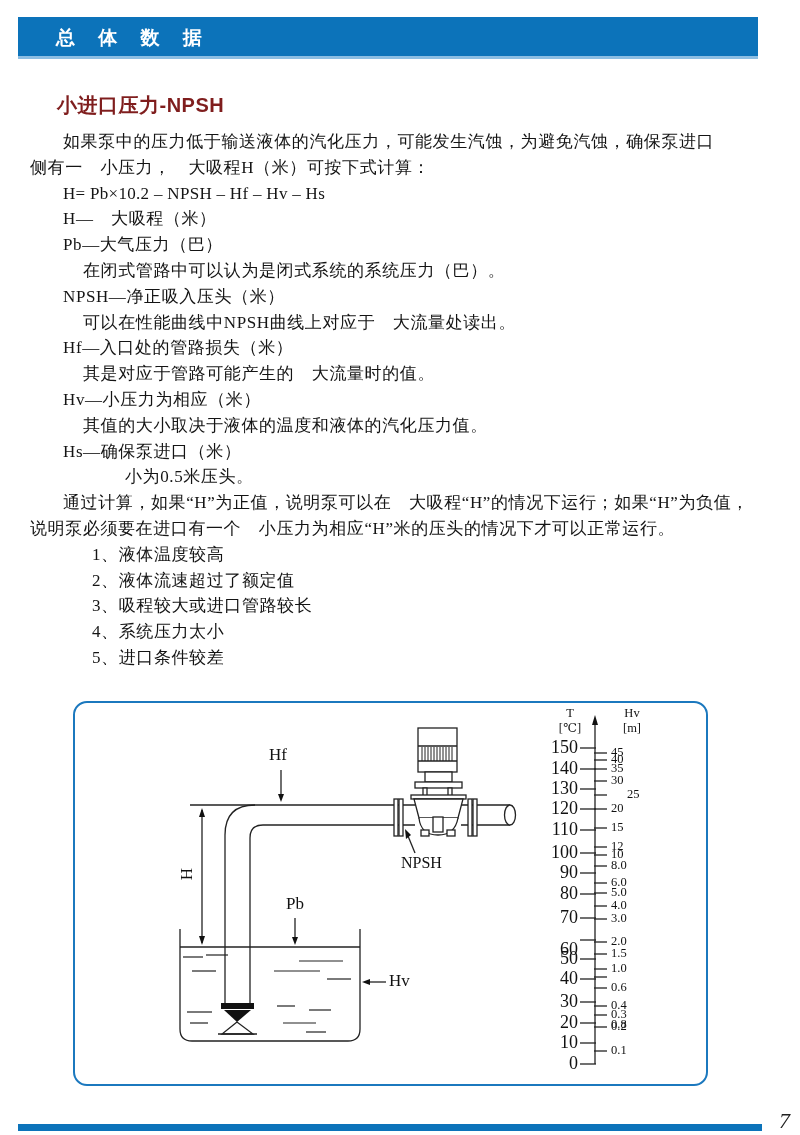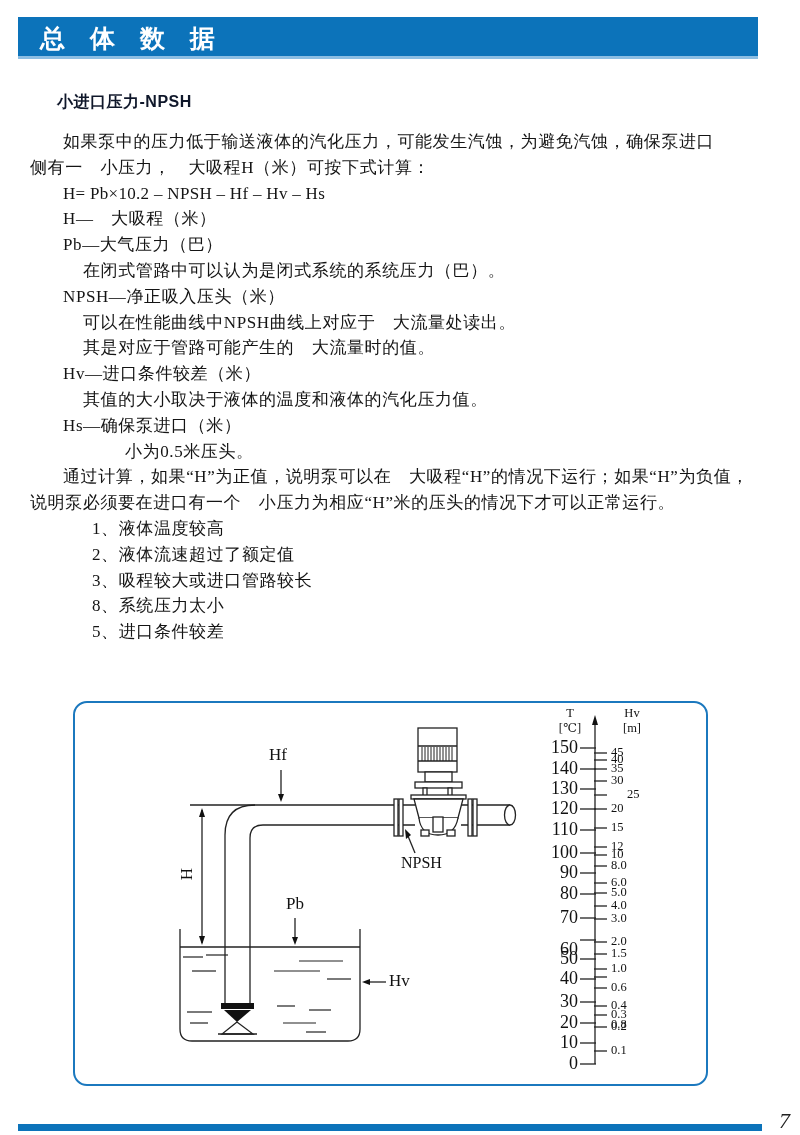--- a/index.html
+++ b/index.html
@@ -7,26 +7,26 @@
   body {
     width:800px; height:1135px; position:relative; overflow:hidden;
     font-family:"Liberation Serif","DejaVu Serif",serif; color:#111;
   }
   .header-bar{
     position:absolute; left:18px; top:17px; width:740px; height:42px;
     background:#0C73BA; border-bottom:3px solid #8CBEE3;
   }
   .header-bar span{
     display:block; color:#ffffff; font-family:"Liberation Sans","DejaVu Sans",sans-serif;
-    font-weight:bold; font-size:25px; letter-spacing:9px; line-height:42px; padding-left:22px;
+    font-weight:bold; font-size:19px; letter-spacing:9px; line-height:42px; padding-left:38px;
   }
   .section-title{
     position:absolute; left:57px; top:92px;
     font-family:"Liberation Sans","DejaVu Sans",sans-serif;
-    font-weight:bold; font-size:16px; letter-spacing:0.5px; color:#0f172a;
+    font-weight:bold; font-size:20px; letter-spacing:0.5px; color:#7f1d1d;
   }
   #body-text{
     position:absolute; left:30px; top:129px; width:750px;
     font-size:17px; line-height:25.8px; letter-spacing:0.6px; color:#141414;
   }
   .bline{ white-space:nowrap; }
   .ind0{ padding-left:0; }
   .ind2{ padding-left:33px; }
   .sub{ padding-left:53px; }
   .sub2{ padding-left:95px; }
@@ -71,31 +71,32 @@
 
 <div id="body-text">
     <div class="bline ind2">如果泵中的压力低于输送液体的汽化压力，可能发生汽蚀，为避免汽蚀，确保泵进口</div>
     <div class="bline ind0">侧有一　小压力，　大吸程H（米）可按下式计算：</div>
     <div class="bline formula">H= Pb×10.2 – NPSH – Hf – Hv – Hs</div>
     <div class="bline ind2">H—　大吸程（米）</div>
     <div class="bline ind2">Pb—大气压力（巴）</div>
     <div class="bline sub">在闭式管路中可以认为是闭式系统的系统压力（巴）。</div>
     <div class="bline ind2">NPSH—净正吸入压头（米）</div>
     <div class="bline sub">可以在性能曲线中NPSH曲线上对应于　大流量处读出。</div>
+    <div class="bline ind2">Hf—入口处的管路损失（米）</div>
     <div class="bline sub">其是对应于管路可能产生的　大流量时的值。</div>
-    <div class="bline ind2">Hv—进口条件较差（米）</div>
+    <div class="bline ind2">Hv—小压力为相应（米）</div>
     <div class="bline sub">其值的大小取决于液体的温度和液体的汽化压力值。</div>
     <div class="bline ind2">Hs—确保泵进口（米）</div>
     <div class="bline sub2">小为0.5米压头。</div>
     <div class="bline ind2">通过计算，如果“H”为正值，说明泵可以在　大吸程“H”的情况下运行；如果“H”为负值，</div>
     <div class="bline ind0">说明泵必须要在进口有一个　小压力为相应“H”米的压头的情况下才可以正常运行。</div>
     <div class="bline item">1、液体温度较高</div>
     <div class="bline item">2、液体流速超过了额定值</div>
     <div class="bline item">3、吸程较大或进口管路较长</div>
-    <div class="bline item">8、系统压力太小</div>
+    <div class="bline item">4、系统压力太小</div>
     <div class="bline item">5、进口条件较差</div>
   </div>
 
 <div class="diagram-box">
   <svg id="diagram-svg" width="631" height="381" viewBox="0 0 631 381" xmlns="http://www.w3.org/2000/svg">
     <g stroke="#222" stroke-width="1.3" fill="none">
 
       <line x1="115" y1="102" x2="340" y2="102"></line>
       <line x1="188" y1="122" x2="340" y2="122"></line>
       <path d="M150,132 Q150,102 180,102"></path>

